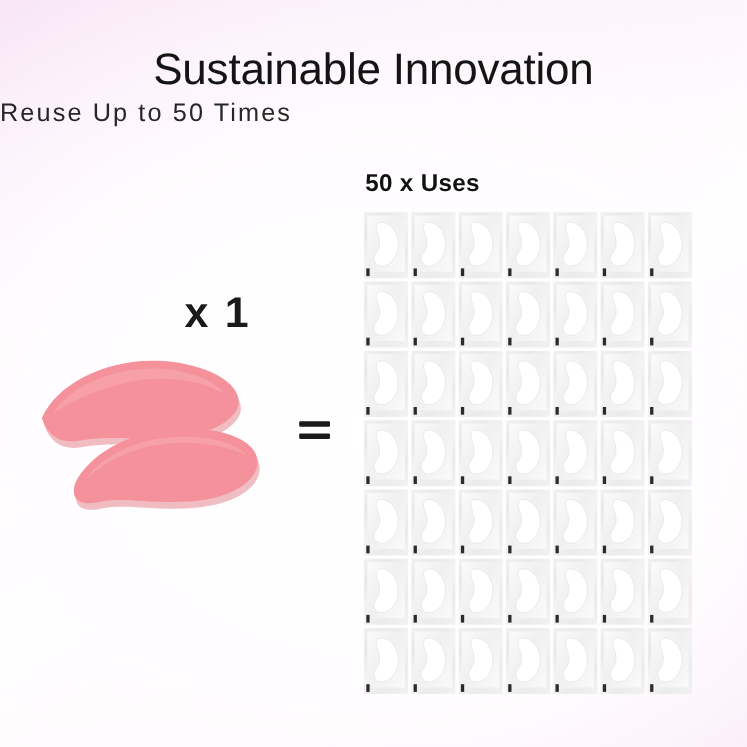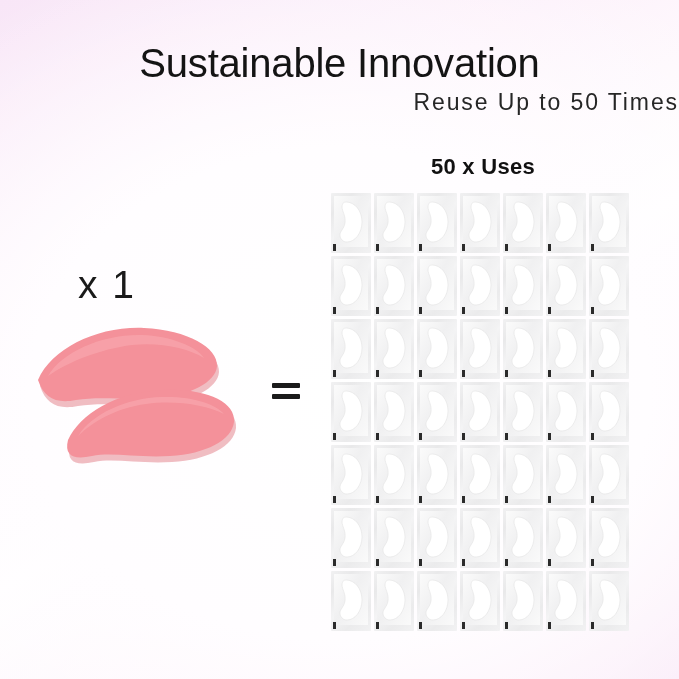--- a/index.html
+++ b/index.html
@@ -34,48 +34,47 @@
     font-weight: normal;
     color: #141414;
     letter-spacing: -0.2px;
     line-height: 46px;
   }
   .subtitle {
     position: absolute;
     left: 0;
     top: 88px;
     width: 679px;
-    text-align: right;
+    text-align: left;
     font-size: 23px;
     font-weight: normal;
     color: #262626;
     letter-spacing: 1.9px;
     line-height: 28px;
   }
   .grid-heading {
     position: absolute;
     left: 332px;
     top: 154px;
     width: 302px;
-    text-align: center;
     font-size: 22px;
     font-weight: bold;
     color: #111111;
     letter-spacing: 0.3px;
   }
 
   
   .multiplier {
     position: absolute;
     left: 78px;
     top: 263px;
     width: 150px;
-    text-align: left;
+    text-align: right;
     font-size: 39px;
-    font-weight: normal;
+    font-weight: bold;
     color: #1a1a1a;
     letter-spacing: 2px;
   }
 
   .patches {
     position: absolute;
     left: 20px;
     top: 318px;
     width: 230px;
     height: 160px;

